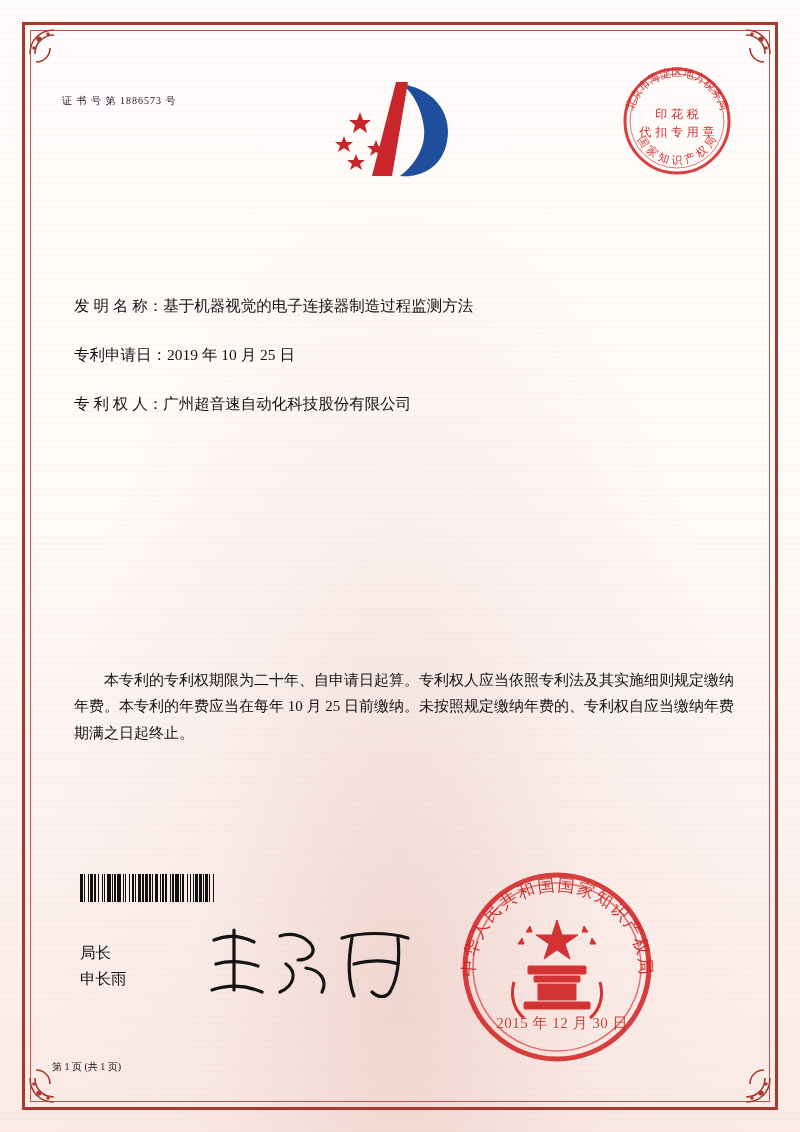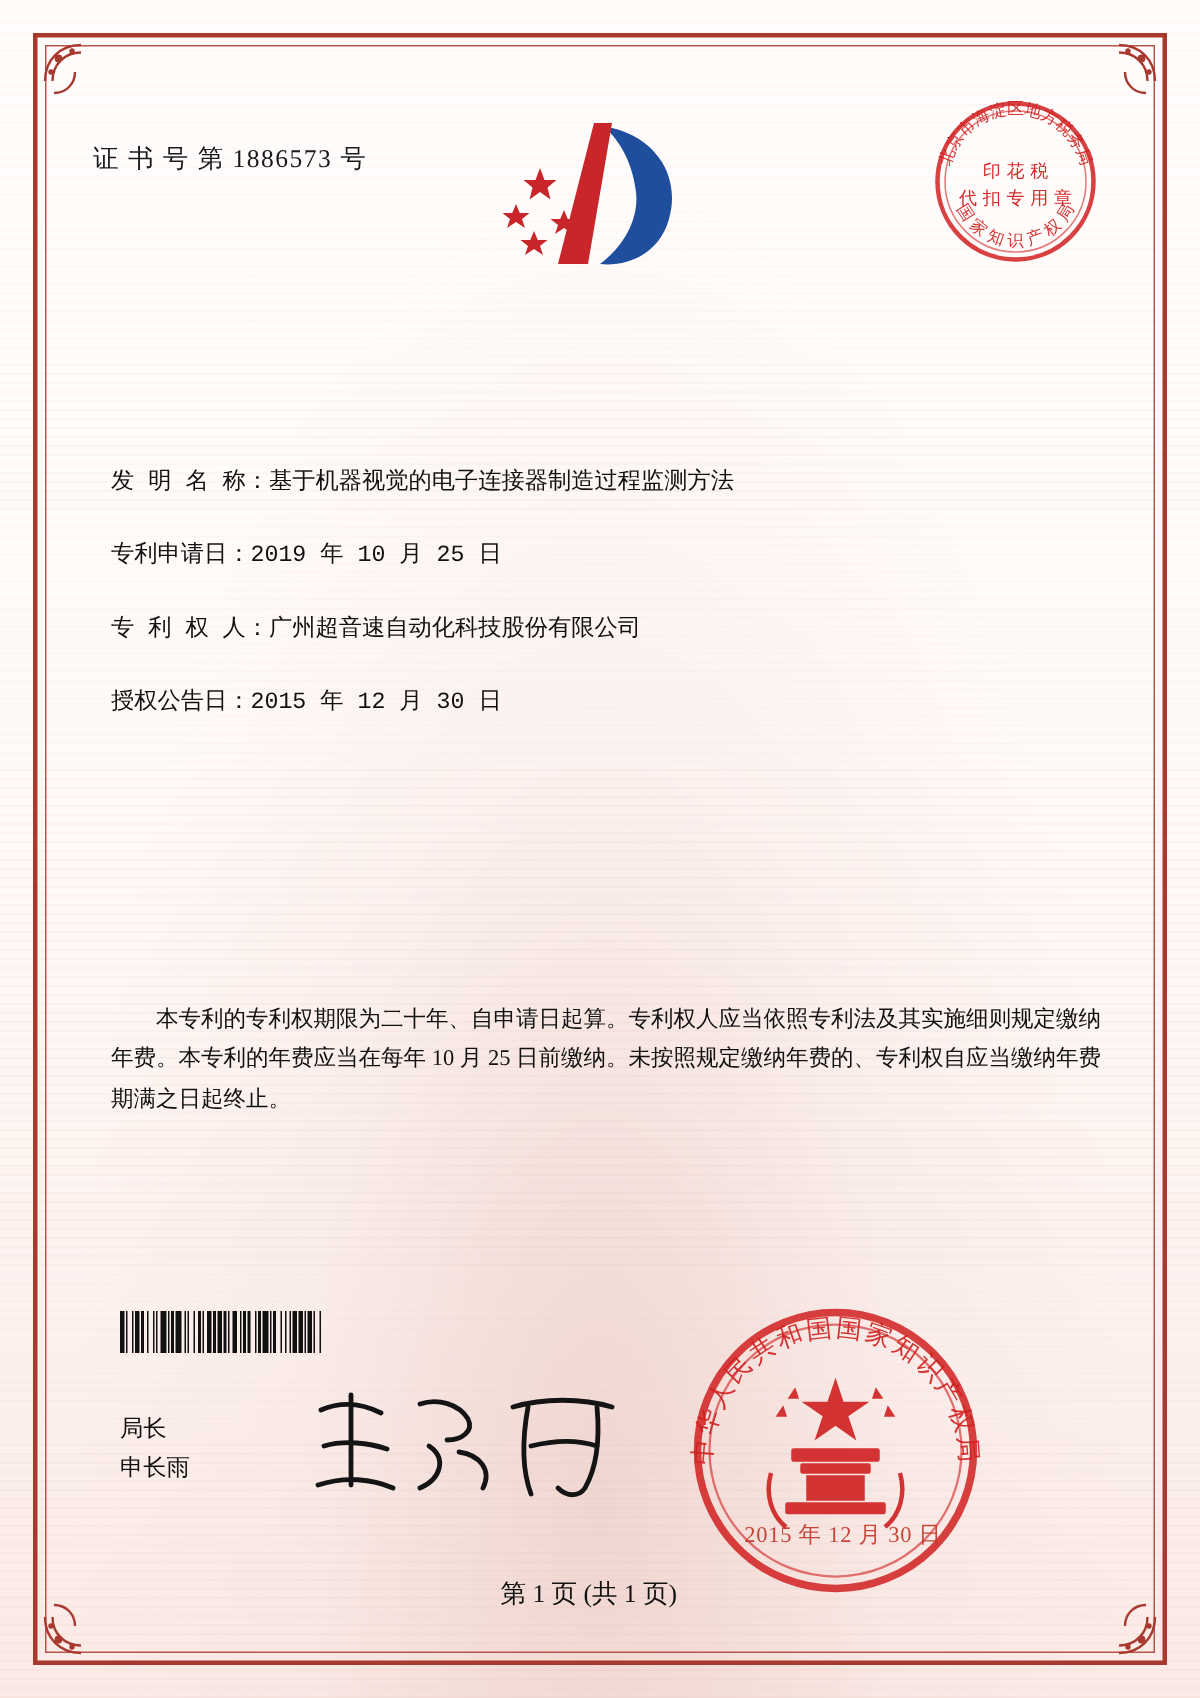--- a/index.html
+++ b/index.html
@@ -65,21 +65,21 @@
   .content {
     position: absolute;
     left: 52px; right: 52px; top: 52px; bottom: 52px;
     z-index: 5;
   }
 
   .cert-no {
     position: absolute;
     left: 10px;
     top: 42px;
-    font-size: 17px;
+    font-size: 10px;
     letter-spacing: 1px;
     color: #1a1a1a;
   }
 
   
   .logo {
     position: absolute;
     left: 268px;
     top: 24px;
     width: 140px;
@@ -105,22 +105,21 @@
     font-weight: bold;
     color: #111;
     text-indent: 14px;
     font-family: "DejaVu Serif", "Liberation Serif", serif;
   }
 
   .fields {
     position: absolute;
     left: 22px;
     right: 10px;
-    top: 258px;
-    font-family: Liberation Mono, monospace;
+    top: 244px;
   }
   .field {
     font-size: 15.5px;
     color: #111;
     margin-bottom: 28px;
     white-space: nowrap;
   }
   .field .lbl {
     display: inline-block;
   }
@@ -194,22 +193,21 @@
     color: #c0392b;
     letter-spacing: 0.5px;
     opacity: 0.92;
     z-index: 7;
   }
 
   .pagefoot {
     position: absolute;
     left: 0; right: 15px;
     bottom: 6px;
-    text-align: center;
-    font-size: 17px;
+    font-size: 10px;
     color: #111;
   }
 </style>
 </head>
 <body>
 
 <div class="page">
 
   <div class="border-outer"></div>
   <div class="border-inner"></div>
@@ -306,23 +304,20 @@
 
     <div class="fields">
       <div class="field">
         <span class="lbl">发 明 名 称：</span><span class="val">基于机器视觉的电子连接器制造过程监测方法</span>
       </div>
       <div class="field">
         <span class="lbl">专利申请日：</span><span class="val">2019 年 10 月 25 日</span>
       </div>
       <div class="field">
         <span class="lbl">专 利 权 人：</span><span class="val">广州超音速自动化科技股份有限公司</span>
-      </div>
-      <div class="field">
-        <span class="lbl">授权公告日：</span><span class="val">2015 年 12 月 30 日</span>
       </div>
     </div>
 
     <div class="paras">
       <p class="para">本专利的专利权期限为二十年、自申请日起算。专利权人应当依照专利法及其实施细则规定缴纳年费。本专利的年费应当在每年 10 月 25 日前缴纳。未按照规定缴纳年费的、专利权自应当缴纳年费期满之日起终止。</p>
     </div>
 
     <div class="barcode" id="barcode"><span style="width: 3.3px; background: rgb(17, 17, 17);"></span><span style="width: 1.1px; background: transparent;"></span><span style="width: 1.1px; background: rgb(17, 17, 17);"></span><span style="width: 2.2px; background: transparent;"></span><span style="width: 1.1px; background: rgb(17, 17, 17);"></span><span style="width: 1.1px; background: transparent;"></span><span style="width: 3.3px; background: rgb(17, 17, 17);"></span><span style="width: 1.1px; background: transparent;"></span><span style="width: 2.2px; background: rgb(17, 17, 17);"></span><span style="width: 1.1px; background: transparent;"></span><span style="width: 1.1px; background: rgb(17, 17, 17);"></span><span style="width: 3.3px; background: transparent;"></span><span style="width: 1.1px; background: rgb(17, 17, 17);"></span><span style="width: 1.1px; background: transparent;"></span><span style="width: 1.1px; background: rgb(17, 17, 17);"></span><span style="width: 2.2px; background: transparent;"></span><span style="width: 3.3px; background: rgb(17, 17, 17);"></span><span style="width: 1.1px; background: transparent;"></span><span style="width: 1.1px; background: rgb(17, 17, 17);"></span><span style="width: 1.1px; background: transparent;"></span><span style="width: 2.2px; background: rgb(17, 17, 17);"></span><span style="width: 1.1px; background: transparent;"></span><span style="width: 3.3px; background: rgb(17, 17, 17);"></span><span style="width: 2.2px; background: transparent;"></span><span style="width: 1.1px; background: rgb(17, 17, 17);"></span><span style="width: 1.1px; background: transparent;"></span><span style="width: 1.1px; background: rgb(17, 17, 17);"></span><span style="width: 3.3px; background: transparent;"></span><span style="width: 1.1px; background: rgb(17, 17, 17);"></span><span style="width: 1.1px; background: transparent;"></span><span style="width: 2.2px; background: rgb(17, 17, 17);"></span><span style="width: 1.1px; background: transparent;"></span><span style="width: 1.1px; background: rgb(17, 17, 17);"></span><span style="width: 2.2px; background: transparent;"></span><span style="width: 3.3px; background: rgb(17, 17, 17);"></span><span style="width: 1.1px; background: transparent;"></span><span style="width: 1.1px; background: rgb(17, 17, 17);"></span><span style="width: 1.1px; background: transparent;"></span><span style="width: 3.3px; background: rgb(17, 17, 17);"></span><span style="width: 1.1px; background: transparent;"></span><span style="width: 2.2px; background: rgb(17, 17, 17);"></span><span style="width: 1.1px; background: transparent;"></span><span style="width: 1.1px; background: rgb(17, 17, 17);"></span><span style="width: 1.1px; background: transparent;"></span><span style="width: 3.3px; background: rgb(17, 17, 17);"></span><span style="width: 2.2px; background: transparent;"></span><span style="width: 1.1px; background: rgb(17, 17, 17);"></span><span style="width: 1.1px; background: transparent;"></span><span style="width: 2.2px; background: rgb(17, 17, 17);"></span><span style="width: 1.1px; background: transparent;"></span><span style="width: 1.1px; background: rgb(17, 17, 17);"></span><span style="width: 3.3px; background: transparent;"></span><span style="width: 1.1px; background: rgb(17, 17, 17);"></span><span style="width: 1.1px; background: transparent;"></span><span style="width: 2.2px; background: rgb(17, 17, 17);"></span><span style="width: 1.1px; background: transparent;"></span><span style="width: 3.3px; background: rgb(17, 17, 17);"></span><span style="width: 1.1px; background: transparent;"></span><span style="width: 1.1px; background: rgb(17, 17, 17);"></span><span style="width: 1.1px; background: transparent;"></span><span style="width: 2.2px; background: rgb(17, 17, 17);"></span><span style="width: 3.3px; background: transparent;"></span><span style="width: 1.1px; background: rgb(17, 17, 17);"></span><span style="width: 1.1px; background: transparent;"></span><span style="width: 1.1px; background: rgb(17, 17, 17);"></span><span style="width: 2.2px; background: transparent;"></span><span style="width: 1.1px; background: rgb(17, 17, 17);"></span><span style="width: 1.1px; background: transparent;"></span><span style="width: 3.3px; background: rgb(17, 17, 17);"></span><span style="width: 1.1px; background: transparent;"></span><span style="width: 2.2px; background: rgb(17, 17, 17);"></span><span style="width: 1.1px; background: transparent;"></span><span style="width: 1.1px; background: rgb(17, 17, 17);"></span><span style="width: 1.1px; background: transparent;"></span><span style="width: 3.3px; background: rgb(17, 17, 17);"></span><span style="width: 1.1px; background: transparent;"></span><span style="width: 1.1px; background: rgb(17, 17, 17);"></span><span style="width: 2.2px; background: transparent;"></span><span style="width: 1.1px; background: rgb(17, 17, 17);"></span><span style="width: 3.3px; background: transparent;"></span></div>
 
     <div class="signblock">

